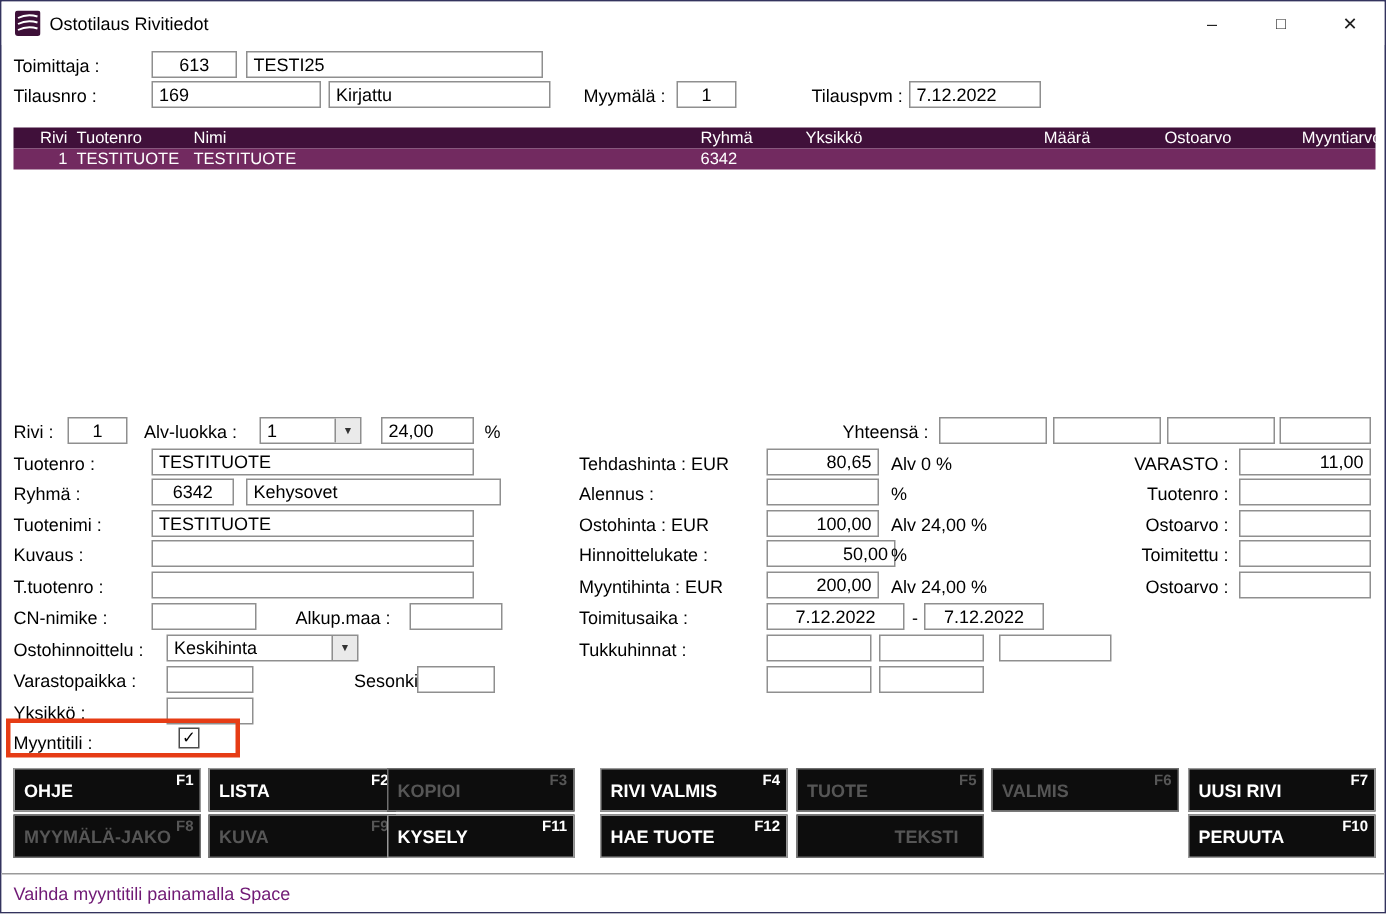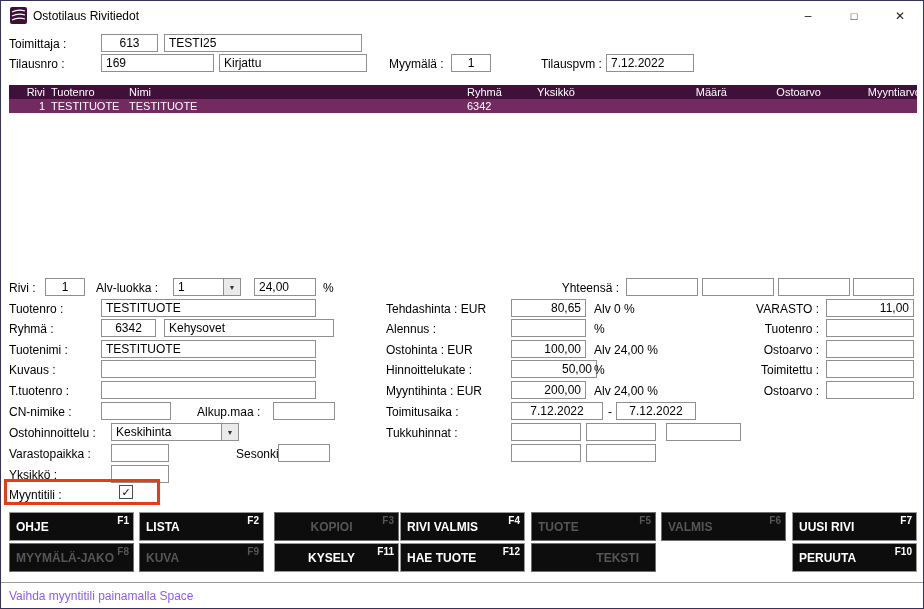--- a/index.html
+++ b/index.html
@@ -39,26 +39,26 @@
   .checkbox { position:absolute; width:14px; height:14px; border:1px solid #4d4d4d; background:#fff; font-size:11px; line-height:12px; text-align:center; color:#000; cursor:pointer; box-sizing:border-box; }
 
   
   .hl { position:absolute; left:3px; top:478px; width:156px; height:26px; border:3px solid #e63c15; pointer-events:none; box-sizing:border-box; }
 
   
   .btn { position:absolute; width:125px; height:29px; background:#0d0d0d; border:1px solid #989898; box-sizing:border-box; color:#fff; font-size:12px; font-weight:bold; display:flex; align-items:center; padding:0 16px 0 6px; line-height:12px; cursor:pointer; }
   .btn .bkey { position:absolute; top:2px; right:4px; font-size:10px; font-weight:bold; }
   .btn.disabled { color:#565656; border-color:#6f6f6f; }
   .brow1 { top:511px; } .brow2 { top:542px; }
-  .bc1 { left:8px; } .bc2 { left:138px;text-align:center; } .bc3 { left:273px;justify-content:center; } .bc4 { left:399px; }
+  .bc1 { left:8px; } .bc2 { left:138px;text-align:center; } .bc3 { left:257px; } .bc4 { left:399px; }
   .bc5 { left:530px; } .bc6 { left:660px; } .bc7 { left:791px; }
 
   
   .statusbar { position:absolute; left:0; right:0; bottom:0; height:25px; border-top:1px solid #9a9a9a; background:#fff; }
-  .status-text { position:absolute; left:8px; top:6px; font-size:12px; color:#8b5cf6; }
+  .status-text { position:absolute; left:8px; top:6px; font-size:12px; color:#701a75; }
 </style>
 </head>
 <body>
 
 <div class="window">
 
   <div class="titlebar">
     <span class="app-icon">
       <svg width="17" height="17" viewBox="0 0 17 17">
           <rect x="0" y="0" width="17" height="17" rx="2" fill="#3d1038"></rect>

